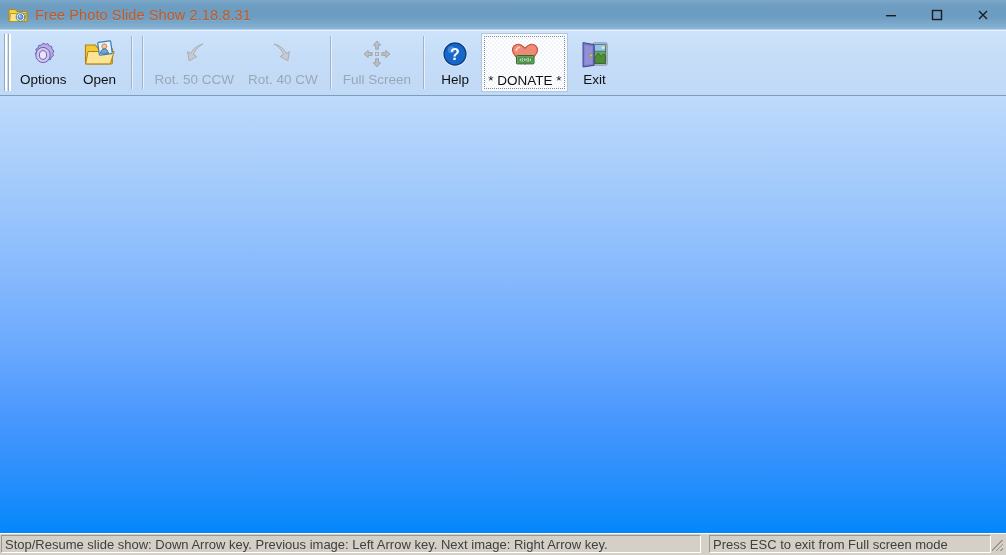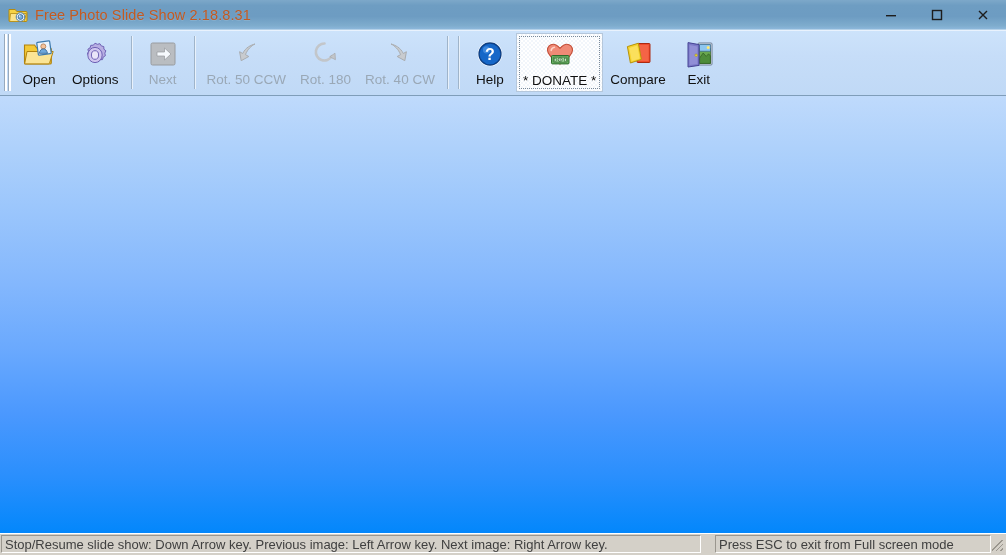--- a/index.html
+++ b/index.html
@@ -190,21 +190,21 @@
     display: flex;
     align-items: center;
     padding: 0 3px;
     box-sizing: border-box;
     overflow: hidden;
     font-size: 13px;
     color: #404040;
     white-space: nowrap;
   }
   .sb-panel.left { width: 700px; flex: 0 0 700px; }
-  .sb-panel.right { flex: 1 1 auto; margin-left: 14px; }
+  .sb-panel.right { flex: 1 1 auto; margin-left: 8px; }
   .sb-grip {
     width: 14px;
     flex: 0 0 14px;
     position: relative;
   }
   .sb-grip span {
     position: absolute;
     right: 2px;
     bottom: 2px;
     width: 11px;
@@ -255,92 +255,88 @@
 
   <div id="toolbar">
 
     <div class="tb-grip">
         <i></i>
         <i></i>
       </div>
 
     <div class="tb-btn">
       <div class="tb-ico">
+        <svg width="30" height="30" viewBox="0 0 30 30">
+          <g fill="#b8aee3" stroke="#6f62b5" stroke-width="1">
+            <path d="M15 2.2l2.4 1.1 2.5-.6 1.4 2.2 2.5.7.1 2.6 2 1.6-1.1 2.4.6 2.5-2.2 1.4-.7 2.5-2.6.1-1.6 2-2.4-1.1-2.5.6-1.4-2.2-2.5-.7-.1-2.6-2-1.6 1.1-2.4-.6-2.5 2.2-1.4.7-2.5 2.6-.1z" transform="translate(0 2)"></path>
+          </g>
+          <ellipse cx="15" cy="16" rx="7.2" ry="7.6" fill="#cfc6ef" stroke="#6f62b5" stroke-width="1"></ellipse>
+          <ellipse cx="15" cy="16" rx="3.6" ry="4.3" fill="#e9e5f8" stroke="#6f62b5" stroke-width="1"></ellipse>
+        </svg>
+      </div>
+      <div class="tb-lbl">Options</div>
+    </div>
+
+    <div class="tb-btn">
+      <div class="tb-ico">
         <svg width="32" height="30" viewBox="0 0 32 30">
           <path d="M1.5 6h10l2.2 3H27a1.3 1.3 0 0 1 1.3 1.3v13.4A1.3 1.3 0 0 1 27 25H2.8A1.3 1.3 0 0 1 1.5 23.7z" fill="#f3c937" stroke="#b1820d" stroke-width="1.1"></path>
           <path d="M4 12.5h26.2l-3.6 11.4a1.4 1.4 0 0 1-1.35 1H1.6z" fill="#fbe495" stroke="#b1820d" stroke-width="1"></path>
           <rect x="14.5" y="2.5" width="13" height="13" rx="1" fill="#eaf4fd" stroke="#3d7aad" stroke-width="1.2" transform="rotate(-8 21 9)"></rect>
           <circle cx="20.3" cy="7.4" r="2.5" fill="#f5c39a" stroke="#b07a4c" stroke-width=".8"></circle>
           <path d="M16.3 14.3c.6-3 2-4.4 4.1-4.4s3.5 1.4 4.1 4.4z" fill="#6fa8dc" stroke="#2e5f8f" stroke-width=".8"></path>
         </svg>
       </div>
       <div class="tb-lbl">Open</div>
     </div>
 
-    <div class="tb-btn">
-      <div class="tb-ico">
-        <svg width="30" height="30" viewBox="0 0 30 30">
-          <g fill="#b8aee3" stroke="#6f62b5" stroke-width="1">
-            <path d="M15 2.2l2.4 1.1 2.5-.6 1.4 2.2 2.5.7.1 2.6 2 1.6-1.1 2.4.6 2.5-2.2 1.4-.7 2.5-2.6.1-1.6 2-2.4-1.1-2.5.6-1.4-2.2-2.5-.7-.1-2.6-2-1.6 1.1-2.4-.6-2.5 2.2-1.4.7-2.5 2.6-.1z" transform="translate(0 2)"></path>
-          </g>
-          <ellipse cx="15" cy="16" rx="7.2" ry="7.6" fill="#cfc6ef" stroke="#6f62b5" stroke-width="1"></ellipse>
-          <ellipse cx="15" cy="16" rx="3.6" ry="4.3" fill="#e9e5f8" stroke="#6f62b5" stroke-width="1"></ellipse>
-        </svg>
-      </div>
-      <div class="tb-lbl">Options</div>
-    </div>
-
     <div class="tb-sep"></div>
 
 
 
+
+    <div class="tb-sep"></div>
+
     <div class="tb-btn disabled">
       <div class="tb-ico">
         <svg width="30" height="30" viewBox="0 0 30 30">
-          <rect x="3" y="4" width="24" height="22" rx="1.5" fill="#b8b8b8" stroke="#909090" stroke-width="1"></rect>
-          <path d="M9 13h7.5v-4L23 15l-6.5 6v-4H9z" fill="#ffffff" stroke="#8c8c8c" stroke-width=".7"></path>
-        </svg>
-      </div>
-      <div class="tb-lbl">Next</div>
-    </div>
-
-    <div class="tb-sep"></div>
-
-    <div class="tb-btn disabled">
-      <div class="tb-ico">
-        <svg width="30" height="30" viewBox="0 0 30 30">
           <path d="M24 5c-4 1-9.5 3.5-12.3 9.5l-3.1-1.8 1.6 9 7.6-4.2-3.4-1.9C16.8 10 20.3 6.8 24 5z" fill="#c9c9c9" stroke="#a3a3a3" stroke-width="1" stroke-linejoin="round"></path>
         </svg>
       </div>
       <div class="tb-lbl">Rot. 50 CCW</div>
     </div>
 
-    <div class="tb-btn disabled">
-      <div class="tb-ico">
-        <svg width="30" height="30" viewBox="0 0 30 30">
-          <path d="M13.5 4.5a8.5 8.5 0 1 0 7.3 12.6" fill="none" stroke="#c2c2c2" stroke-width="2.6" stroke-linecap="round"></path>
-          <path d="M24 14.2l-5.2 3.6 5.6 2.9z" fill="#c2c2c2" stroke="#a3a3a3" stroke-width=".8" stroke-linejoin="round"></path>
-        </svg>
-      </div>
-      <div class="tb-lbl">Rot. 180</div>
-    </div>
 
     <div class="tb-btn disabled">
       <div class="tb-ico">
         <svg width="30" height="30" viewBox="0 0 30 30">
           <g transform="scale(-1,1) translate(-30,0)">
             <path d="M24 5c-4 1-9.5 3.5-12.3 9.5l-3.1-1.8 1.6 9 7.6-4.2-3.4-1.9C16.8 10 20.3 6.8 24 5z" fill="#c9c9c9" stroke="#a3a3a3" stroke-width="1" stroke-linejoin="round"></path>
           </g>
         </svg>
       </div>
       <div class="tb-lbl">Rot. 40 CW</div>
     </div>
 
     <div class="tb-sep"></div>
 
+    <div class="tb-btn disabled">
+      <div class="tb-ico">
+        <svg width="30" height="30" viewBox="0 0 30 30">
+          <g fill="#bcbcbc" stroke="#969696" stroke-width=".9" stroke-linejoin="round">
+            <path d="M15 2l3.6 4.2h-2.2v4h-2.8v-4h-2.2z"></path>
+            <path d="M15 28l-3.6-4.2h2.2v-4h2.8v4h2.2z"></path>
+            <path d="M2 15l4.2-3.6v2.2h4v2.8h-4v2.2z"></path>
+            <path d="M28 15l-4.2 3.6v-2.2h-4v-2.8h4v-2.2z"></path>
+          </g>
+          <rect x="13.4" y="13.4" width="3.2" height="3.2" fill="#d2d2d2" stroke="#9c9c9c" stroke-width=".8"></rect>
+        </svg>
+      </div>
+      <div class="tb-lbl">Full Screen</div>
+    </div>
 
     <div class="tb-sep"></div>
 
     <div class="tb-btn">
       <div class="tb-ico">
         <svg width="30" height="30" viewBox="0 0 30 30">
           <circle cx="15" cy="15" r="12.2" fill="#ffffff"></circle>
           <circle cx="15" cy="15" r="11" fill="#1667c8" stroke="#0d3f84" stroke-width="1.3"></circle>
           <circle cx="11.5" cy="10.8" r="3.6" fill="#5ea3ec" opacity=".55"></circle>
           <text x="15" y="21.2" font-family="Liberation Sans, sans-serif" font-size="16" font-weight="bold" fill="#ffffff" text-anchor="middle">?</text>
@@ -358,31 +354,20 @@
           <rect x="10.4" y="17.2" width="13.7" height="5" rx=".6" fill="#9ed49a" stroke="#2f6b2c" stroke-width=".7"></rect>
           <circle cx="17.2" cy="19.7" r="2" fill="#e8f6e6" stroke="#2f6b2c" stroke-width=".8"></circle>
           <path d="M17.2 18.2v3" stroke="#2f6b2c" stroke-width=".8"></path>
           <rect x="11.2" y="18.2" width="2" height="3" fill="#cdeccb" stroke="#2f6b2c" stroke-width=".6"></rect>
           <rect x="21.3" y="18.2" width="2" height="3" fill="#cdeccb" stroke="#2f6b2c" stroke-width=".6"></rect>
         </svg>
       </div>
       <div class="tb-lbl">* DONATE *</div>
     </div>
 
-    <div class="tb-btn">
-      <div class="tb-ico">
-        <svg width="32" height="30" viewBox="0 0 32 30">
-          <rect x="15" y="4.5" width="13" height="19" rx=".8" fill="#ef4b2c" stroke="#ab2a12" stroke-width="1"></rect>
-          <rect x="16.4" y="6" width="10.2" height="16" rx=".6" fill="#f4694b" opacity=".85"></rect>
-          <path d="M5.4 7.6 L16.4 4.2 L19.4 20.4 L8.4 24z" fill="#f7d32c" stroke="#b6930a" stroke-width="1" stroke-linejoin="round"></path>
-          <path d="M7.2 9 L15.3 6.5 L17.7 19.4 L9.8 22z" fill="#fbe469" opacity=".8"></path>
-        </svg>
-      </div>
-      <div class="tb-lbl">Compare</div>
-    </div>
 
     <div class="tb-btn">
       <div class="tb-ico">
         <svg width="30" height="30" viewBox="0 0 30 30">
           <rect x="14" y="4" width="14" height="22" rx="1" fill="#dfe8f2" stroke="#6e7e96" stroke-width="1"></rect>
           <rect x="15.6" y="9.6" width="10.8" height="14.8" fill="#6aa84f" stroke="#3c6b2c" stroke-width=".8"></rect>
           <rect x="15.6" y="5.6" width="10.8" height="6.6" fill="#8dc6f0" stroke="#3c6b8c" stroke-width=".8"></rect>
           <circle cx="24.2" cy="8.4" r="1.5" fill="#ffe873"></circle>
           <path d="M15.6 19l3.6-5 3 3.4 2.4-2.6 1.8 2.1v7.5H15.6z" fill="#4e8c3a" stroke="#2f5c23" stroke-width=".7"></path>
           <path d="M4 3.6 L15 5.6 L15 26.4 L4 28z" fill="#7b79c8" stroke="#464494" stroke-width="1" stroke-linejoin="round"></path>

